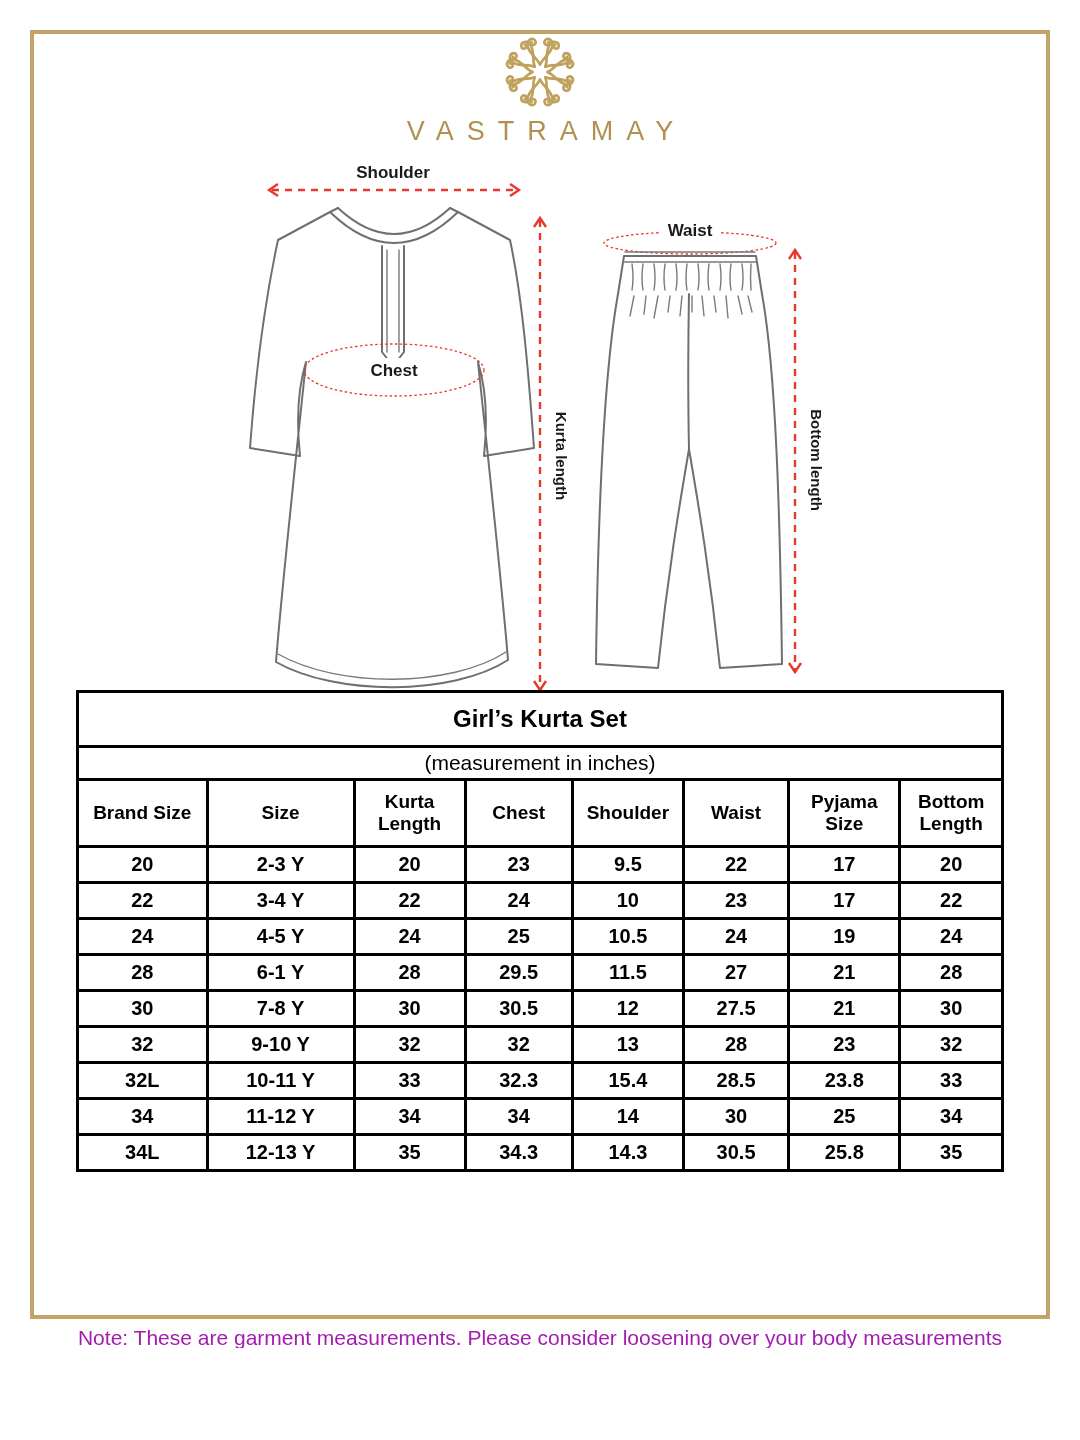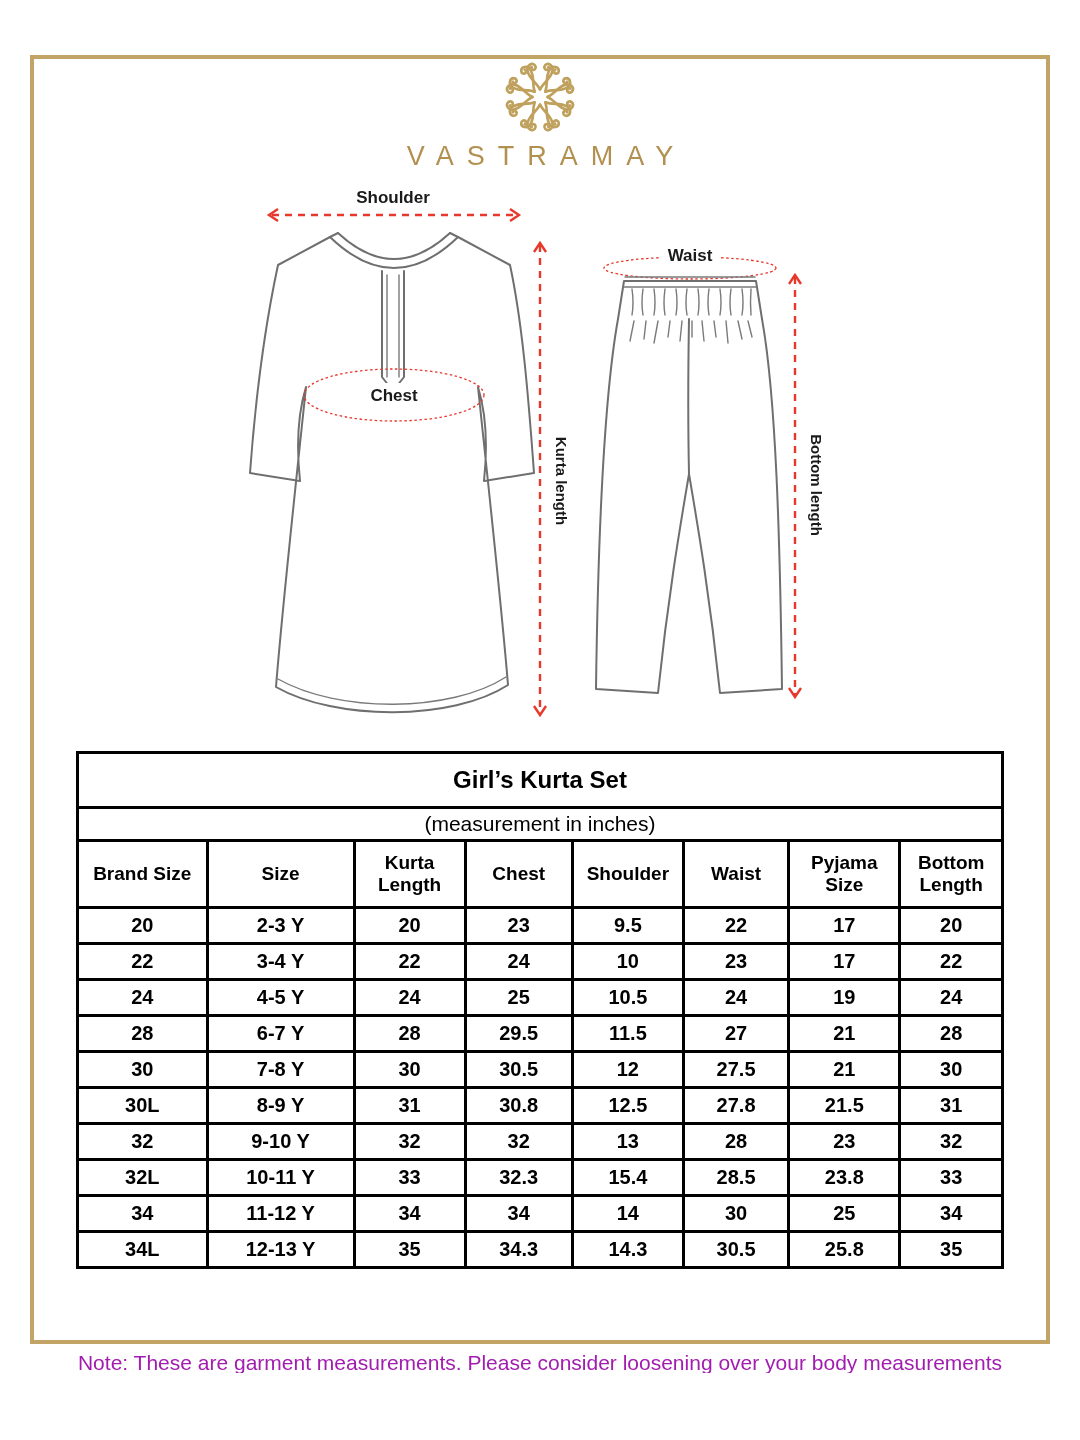--- a/index.html
+++ b/index.html
@@ -1,32 +1,32 @@
 <!DOCTYPE html>
 <html><head>
 <meta charset="utf-8">
 <style>
   html,body{margin:0;padding:0;background:#ffffff;}
   .page{position:relative;width:1080px;height:1348px;background:#ffffff;overflow:hidden;
-        font-family:"Liberation Sans",sans-serif;color:#000;margin-top:25px;}
+        font-family:"Liberation Sans",sans-serif;color:#000;}
   .gold-frame{position:absolute;left:30px;top:30px;right:30px;bottom:29px;
               border:4px solid #c2a566;pointer-events:none;}
   .logo{position:absolute;top:34px;left:0;right:0;text-align:center;}
   .brand-name{margin-top:2px;font-size:27px;font-weight:400;color:#b29150;
               letter-spacing:13px;padding-left:13px;}
   .kurta-svg{position:absolute;left:236px;top:156px;}
   .pyjama-svg{position:absolute;left:588px;top:212px;}
   .diag-label{font:bold 17px "Liberation Sans",sans-serif;fill:#1a1a1a;}
   .diag-label-rot{font:bold 15px "Liberation Sans",sans-serif;fill:#1a1a1a;}
   .outline{fill:none;stroke:#6f6f6f;stroke-width:2;stroke-linecap:round;stroke-linejoin:round;}
   .outline-thin{fill:none;stroke:#7a7a7a;stroke-width:1.4;stroke-linecap:round;}
   .arrow{fill:none;stroke:#e8382c;stroke-width:2.4;stroke-dasharray:7 6;}
   .arrow-head{fill:none;stroke:#e8382c;stroke-width:2.4;}
   .dotted-ellipse{fill:none;stroke:#e8382c;stroke-width:1.3;stroke-dasharray:2.5 2.5;}
-  .size-table-wrap{position:absolute;left:76px;top:726px;width:928px;}
+  .size-table-wrap{position:absolute;left:76px;top:690px;width:928px;}
   table.size-table{width:100%;border-collapse:collapse;table-layout:fixed;}
   table.size-table td,table.size-table th{border:3px solid #000;text-align:center;
         vertical-align:middle;padding:0;}
   .title-cell{height:52px;font-size:24px;font-weight:bold;}
   .subtitle-cell{height:30px;font-size:21px;font-weight:400;}
   table.size-table th{height:64px;font-size:19px;font-weight:bold;line-height:1.15;padding:0 2px;}
   table.size-table tbody td{height:33px;font-size:20px;font-weight:bold;}
   .note{position:absolute;left:50px;right:50px;top:1320px;text-align:center;
         font-size:21px;line-height:1.75;color:#a21caf;}
 </style>
@@ -175,47 +175,37 @@
             <td>4-5 Y</td>
             <td>24</td>
             <td>25</td>
             <td>10.5</td>
             <td>24</td>
             <td>19</td>
             <td>24</td>
           </tr>
           <tr>
             <td>28</td>
-            <td>6-7 Y</td>
+            <td>6-1 Y</td>
             <td>28</td>
             <td>29.5</td>
             <td>11.5</td>
             <td>27</td>
             <td>21</td>
             <td>28</td>
           </tr>
           <tr>
             <td>30</td>
             <td>7-8 Y</td>
             <td>30</td>
             <td>30.5</td>
             <td>12</td>
             <td>27.5</td>
             <td>21</td>
             <td>30</td>
-          </tr>
-          <tr>
-            <td>30L</td>
-            <td>8-9 Y</td>
-            <td>31</td>
-            <td>30.8</td>
-            <td>12.5</td>
-            <td>27.8</td>
-            <td>21.5</td>
-            <td>31</td>
           </tr>
           <tr>
             <td>32</td>
             <td>9-10 Y</td>
             <td>32</td>
             <td>32</td>
             <td>13</td>
             <td>28</td>
             <td>23</td>
             <td>32</td>

